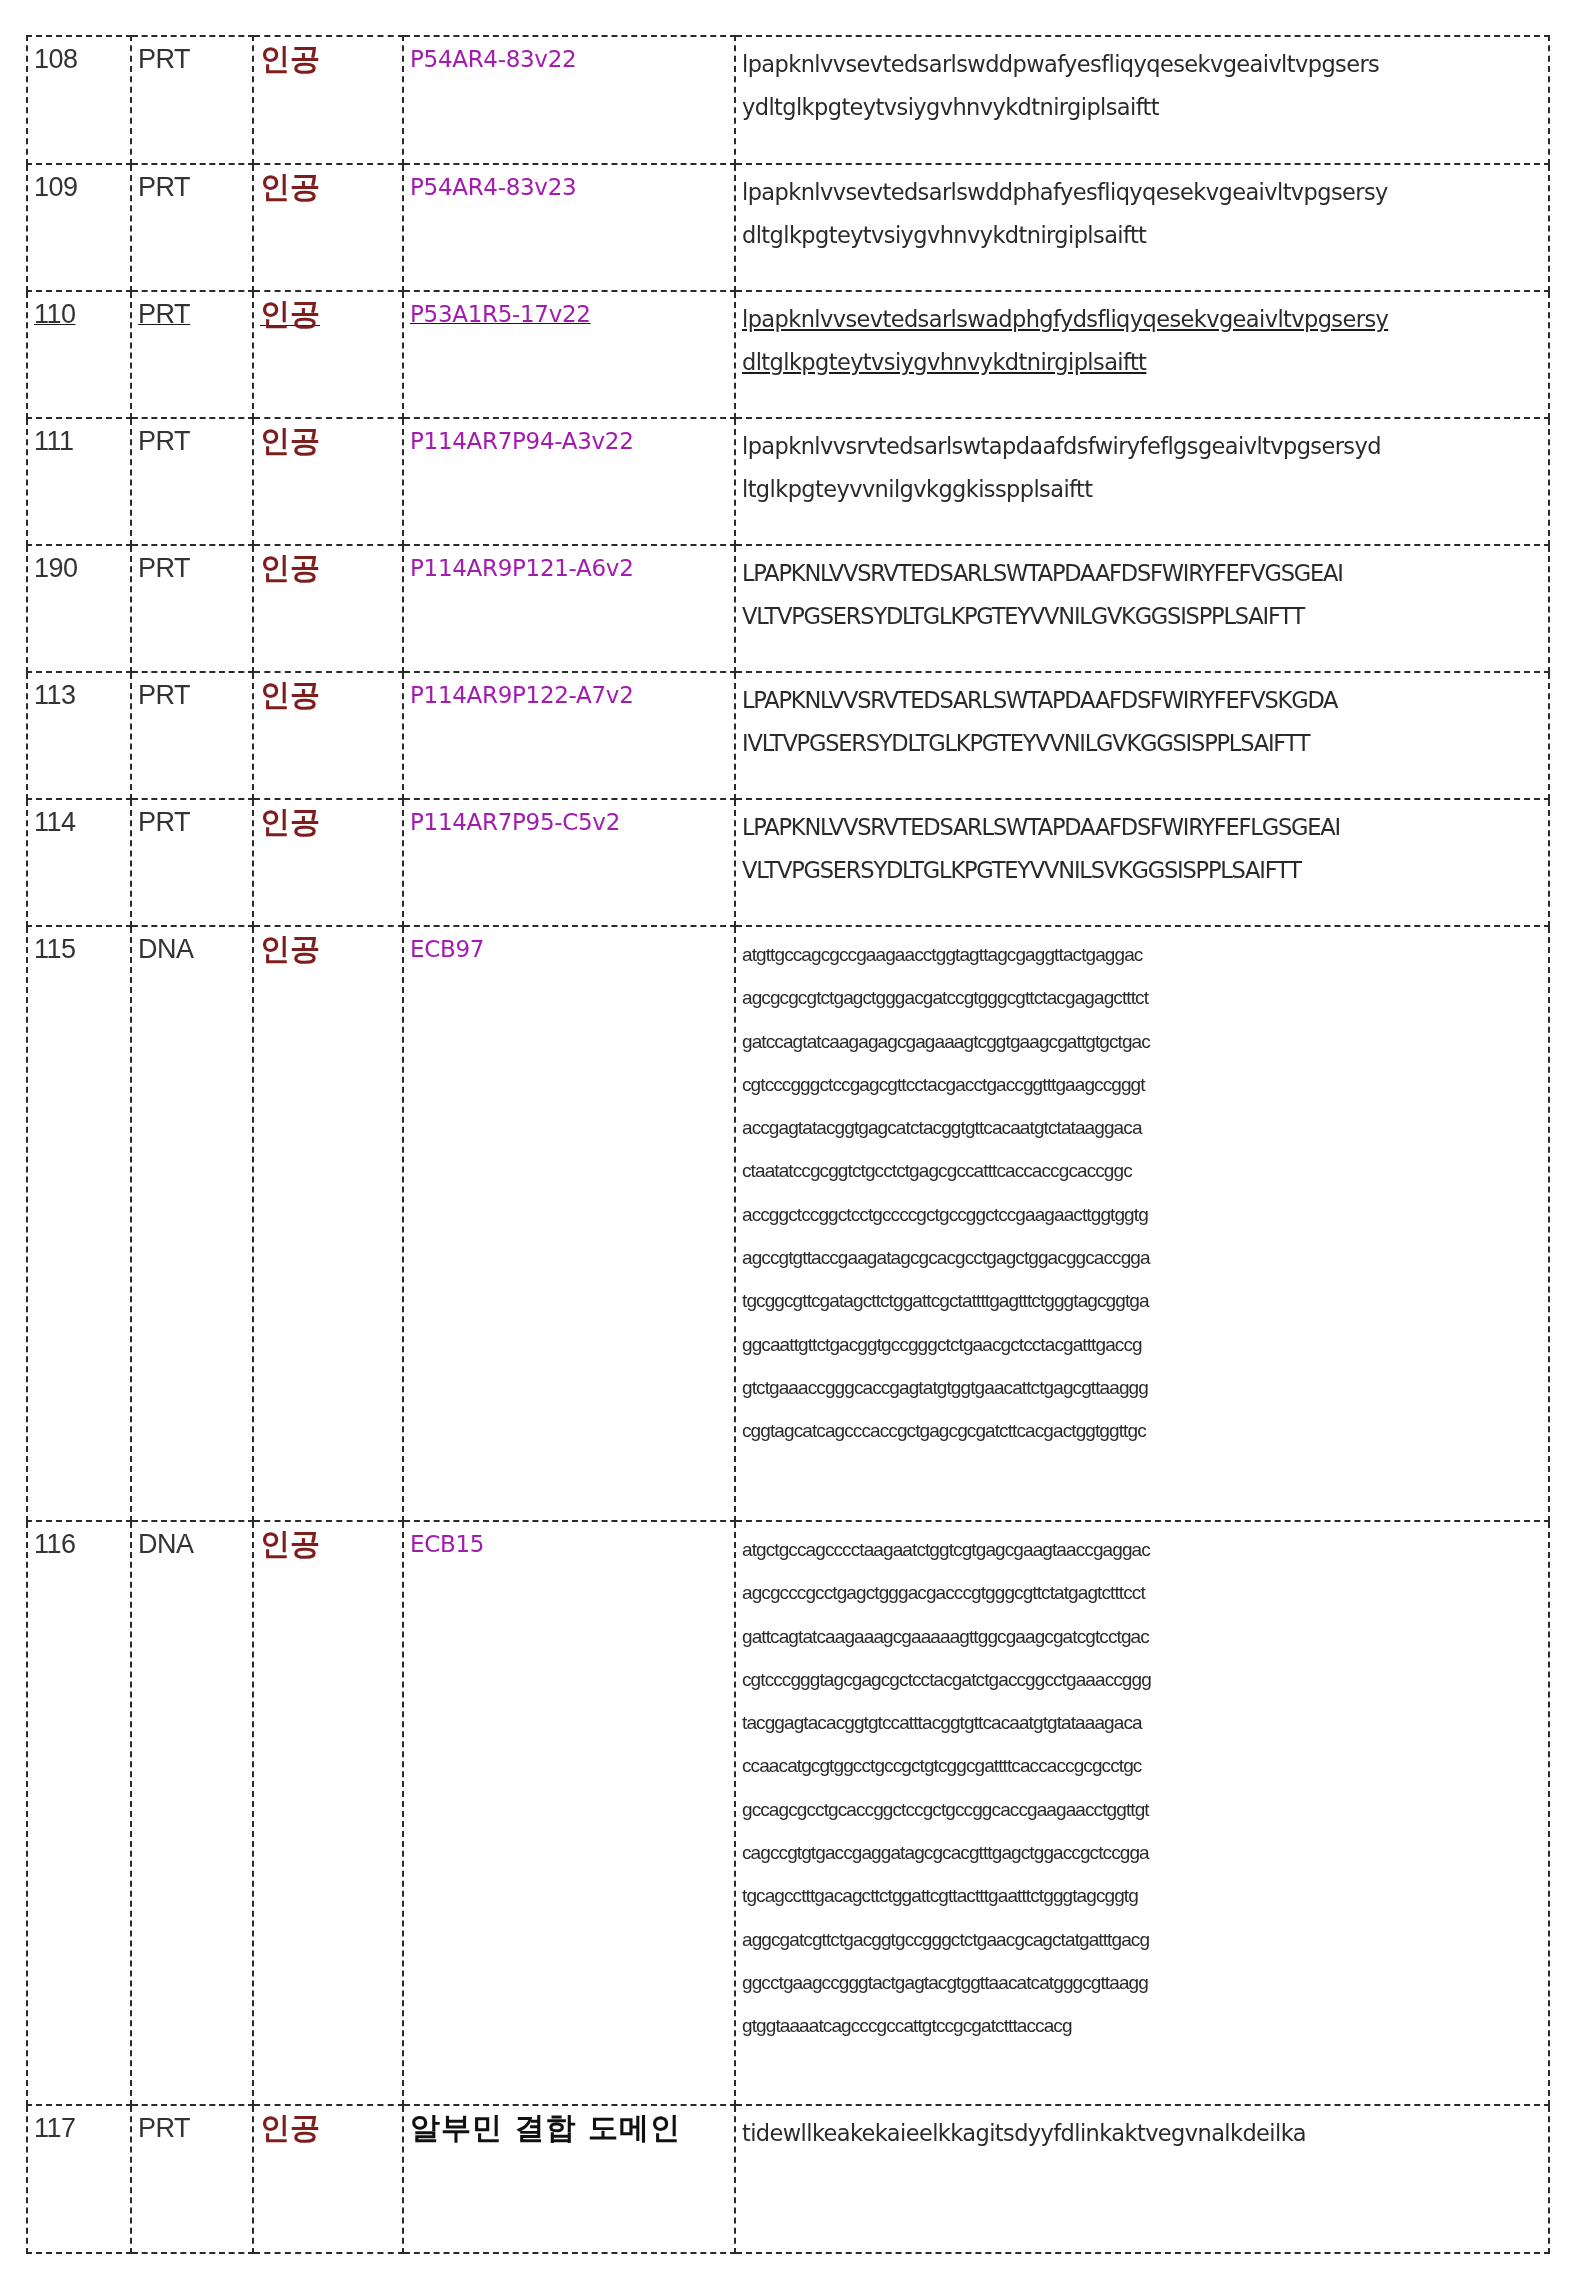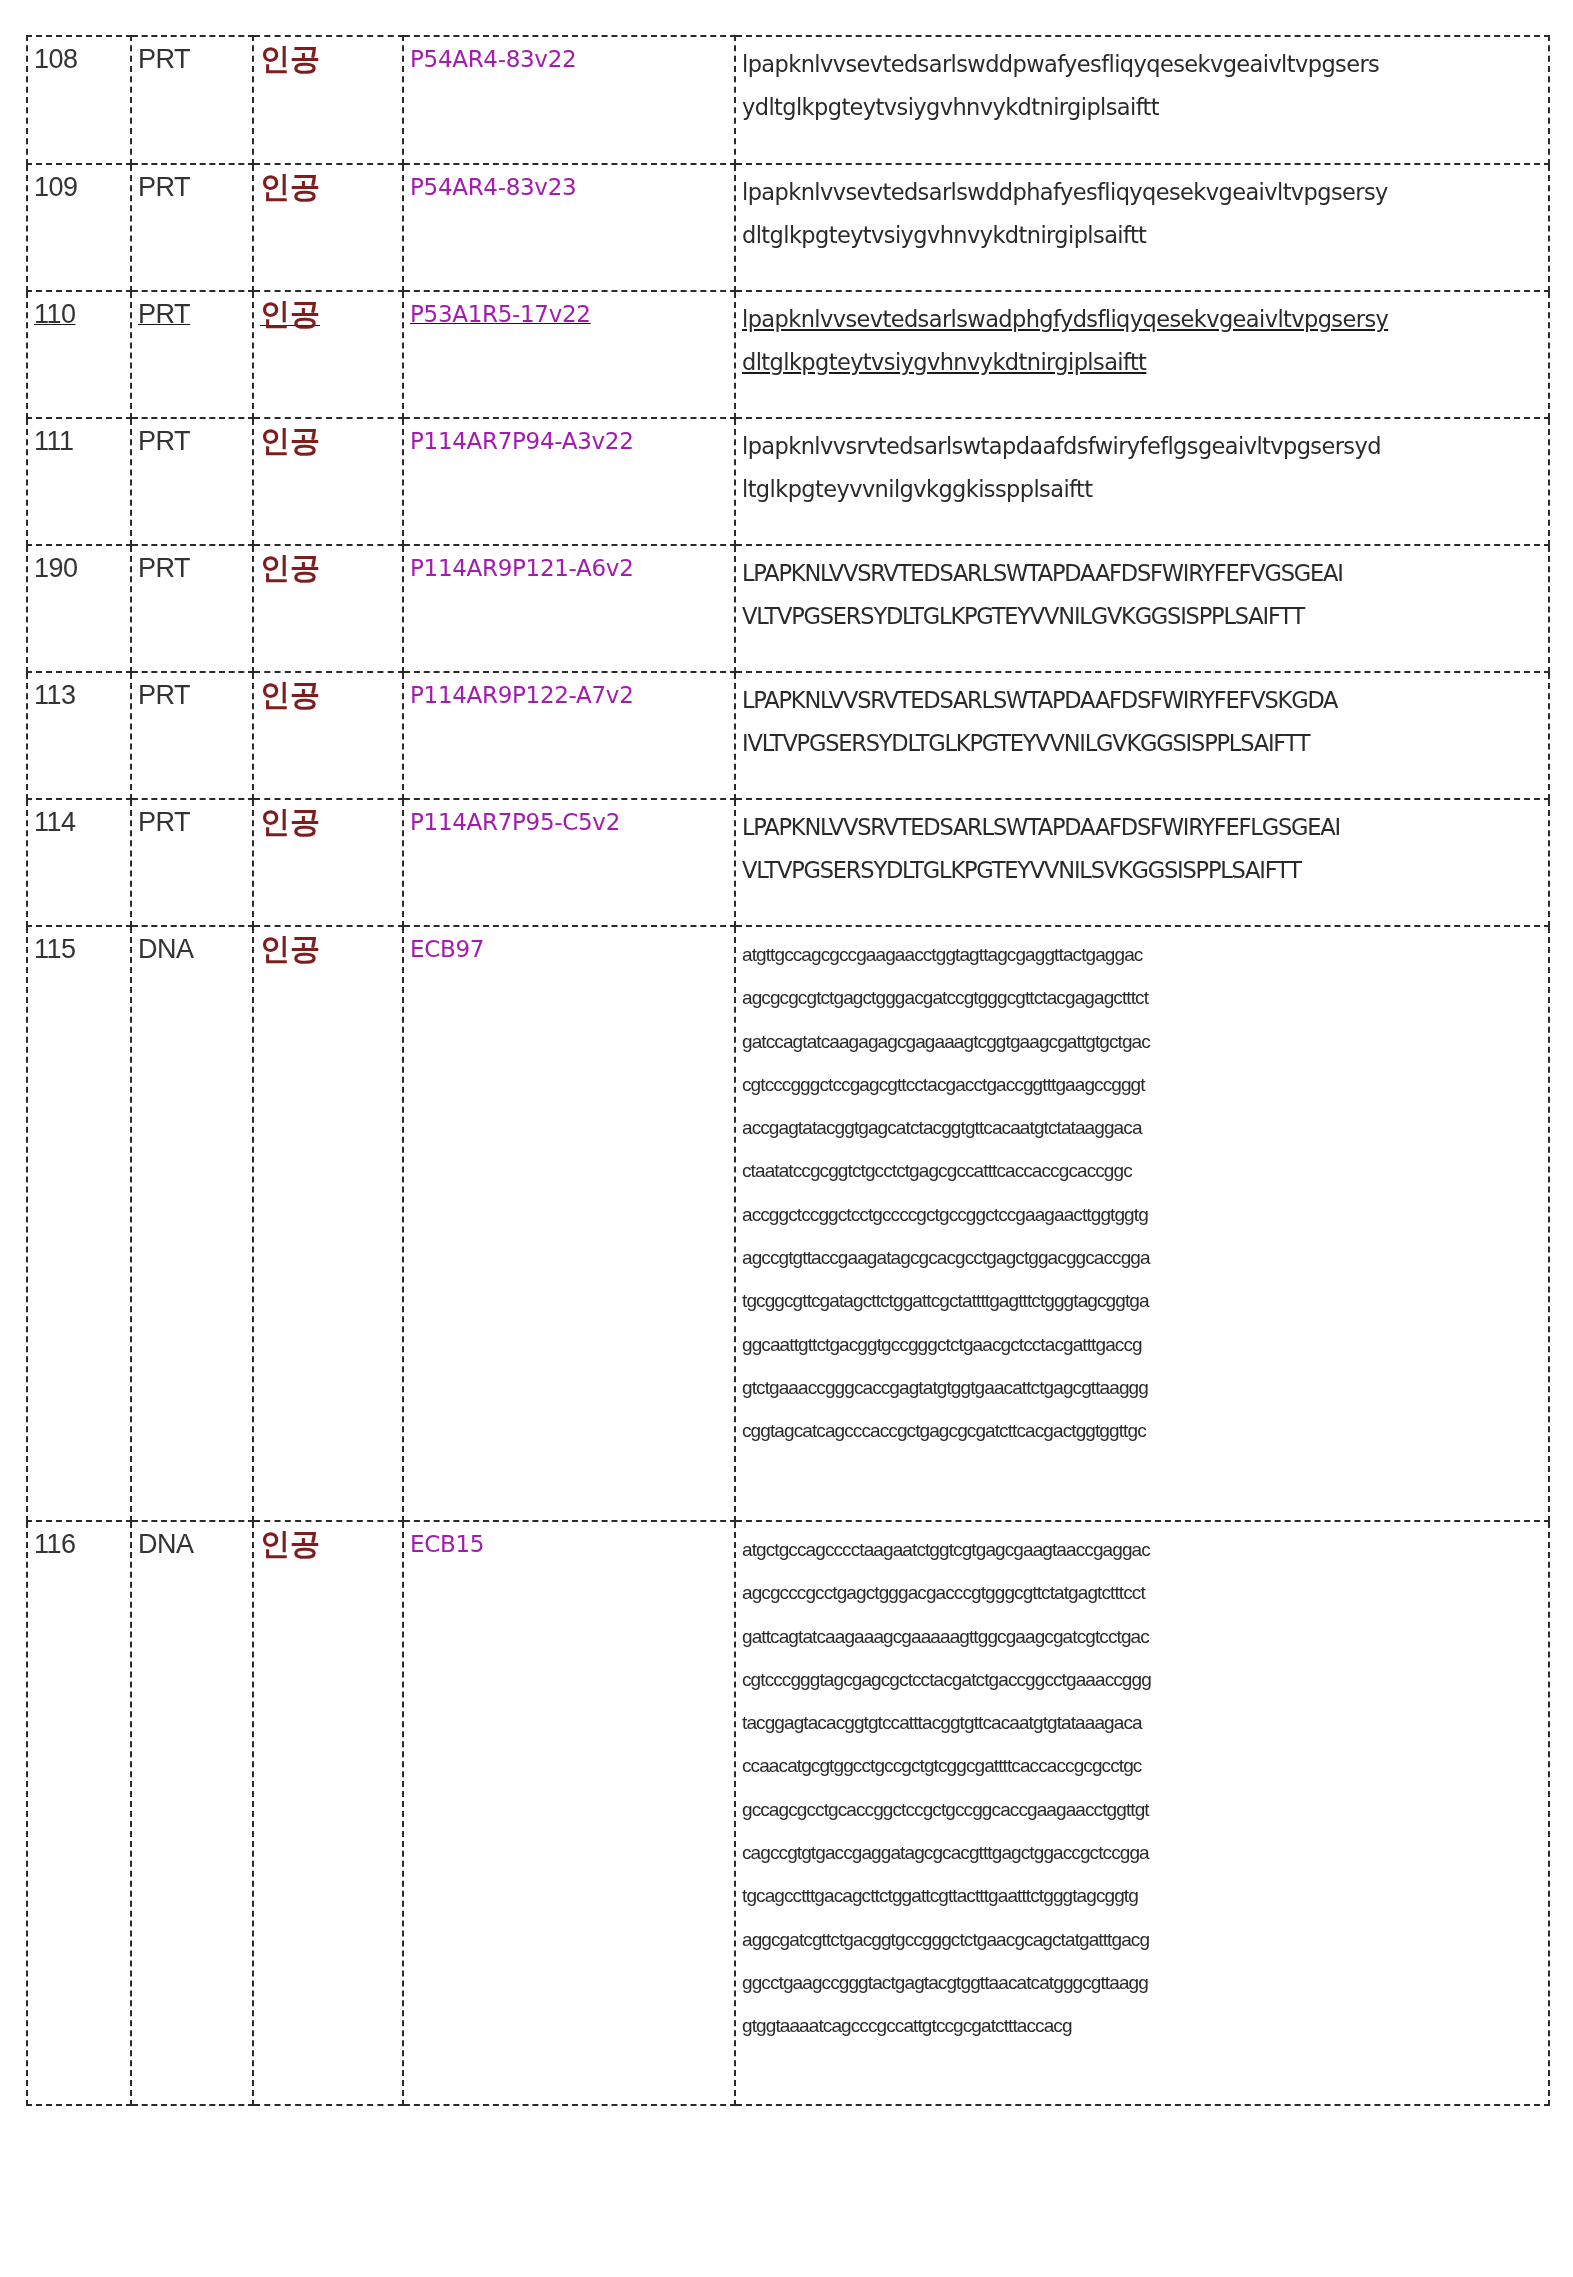--- a/index.html
+++ b/index.html
@@ -171,14 +171,25 @@
             <span class="seq-line">gccagcgcctgcaccggctccgctgccggcaccgaagaacctggttgt</span>
             <span class="seq-line">cagccgtgtgaccgaggatagcgcacgtttgagctggaccgctccgga</span>
             <span class="seq-line">tgcagcctttgacagcttctggattcgttactttgaatttctgggtagcggtg</span>
             <span class="seq-line">aggcgatcgttctgacggtgccgggctctgaacgcagctatgatttgacg</span>
             <span class="seq-line">ggcctgaagccgggtactgagtacgtggttaacatcatgggcgttaagg</span>
             <span class="seq-line">gtggtaaaatcagcccgccattgtccgcgatctttaccacg</span>
           </div>
         </td>
   </tr>
 
+  <tr style="height: 148px;">
+    <td><span class="num">117</span></td>
+    <td><span class="type">PRT</span></td>
+    <td><span class="org">인공</span></td>
+    <td><span class="name ko">알부민 결합 도메인</span></td>
+    <td>
+          <div class="seq">
+            <span class="seq-line">tidewllkeakekaieelkkagitsdyyfdlinkaktvegvnalkdeilka</span>
+          </div>
+        </td>
+  </tr>
 </tbody>
 </table>
 
 </body></html>

